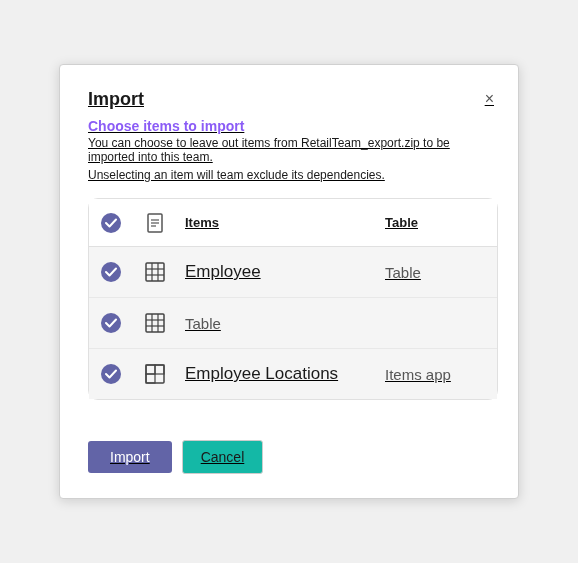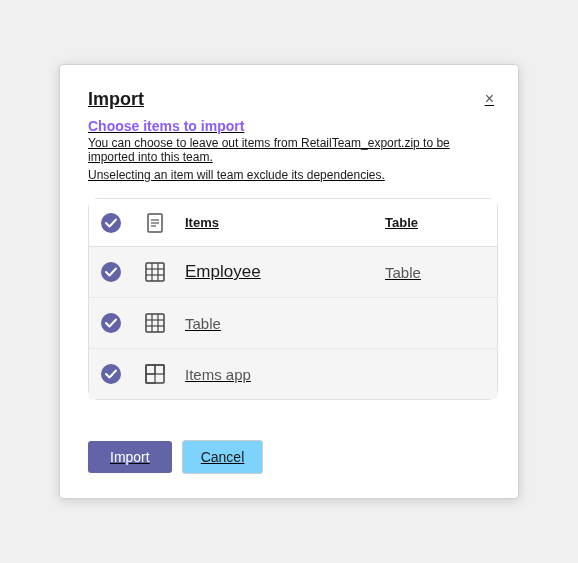--- a/index.html
+++ b/index.html
@@ -147,21 +147,21 @@
       background: #6264a7;
       color: #ffffff;
       border: none;
       border-radius: 3px;
       padding: 8px 22px;
       font-size: 14px;
       font-weight: 500;
       cursor: pointer;
     }
     .btn-cancel {
-      background: #7dd3fc;
+      background: #14b8a6;
       color: #1a1a1a;
       border: 1px solid #ccc;
       border-radius: 3px;
       padding: 8px 18px;
       font-size: 14px;
       cursor: pointer;
     }
 
     
     svg { display: block; }
@@ -276,20 +276,23 @@
         <span class="table-icon">
           <svg width="20" height="20" viewBox="0 0 20 20" fill="none">
             <rect x="1" y="1" width="18" height="18" rx="1" stroke="#444" stroke-width="1.5" fill="none"></rect>
             <rect x="1" y="1" width="9" height="9" stroke="#444" stroke-width="1.2" fill="none"></rect>
             <rect x="10" y="1" width="9" height="9" stroke="#444" stroke-width="1.2" fill="none"></rect>
             <rect x="1" y="10" width="9" height="9" stroke="#444" stroke-width="1.2" fill="none"></rect>
           </svg>
         </span>
       </div>
       <div class="cell left">
+        <span class="item-name">Employee Locations</span>
+      </div>
+      <div class="cell left">
         <span class="item-type">Items app</span>
       </div>
     </div>
   </div>
 
   <div class="footer">
     <button class="btn-import">Import</button>
     <button class="btn-cancel">Cancel</button>
   </div>
 </div>

